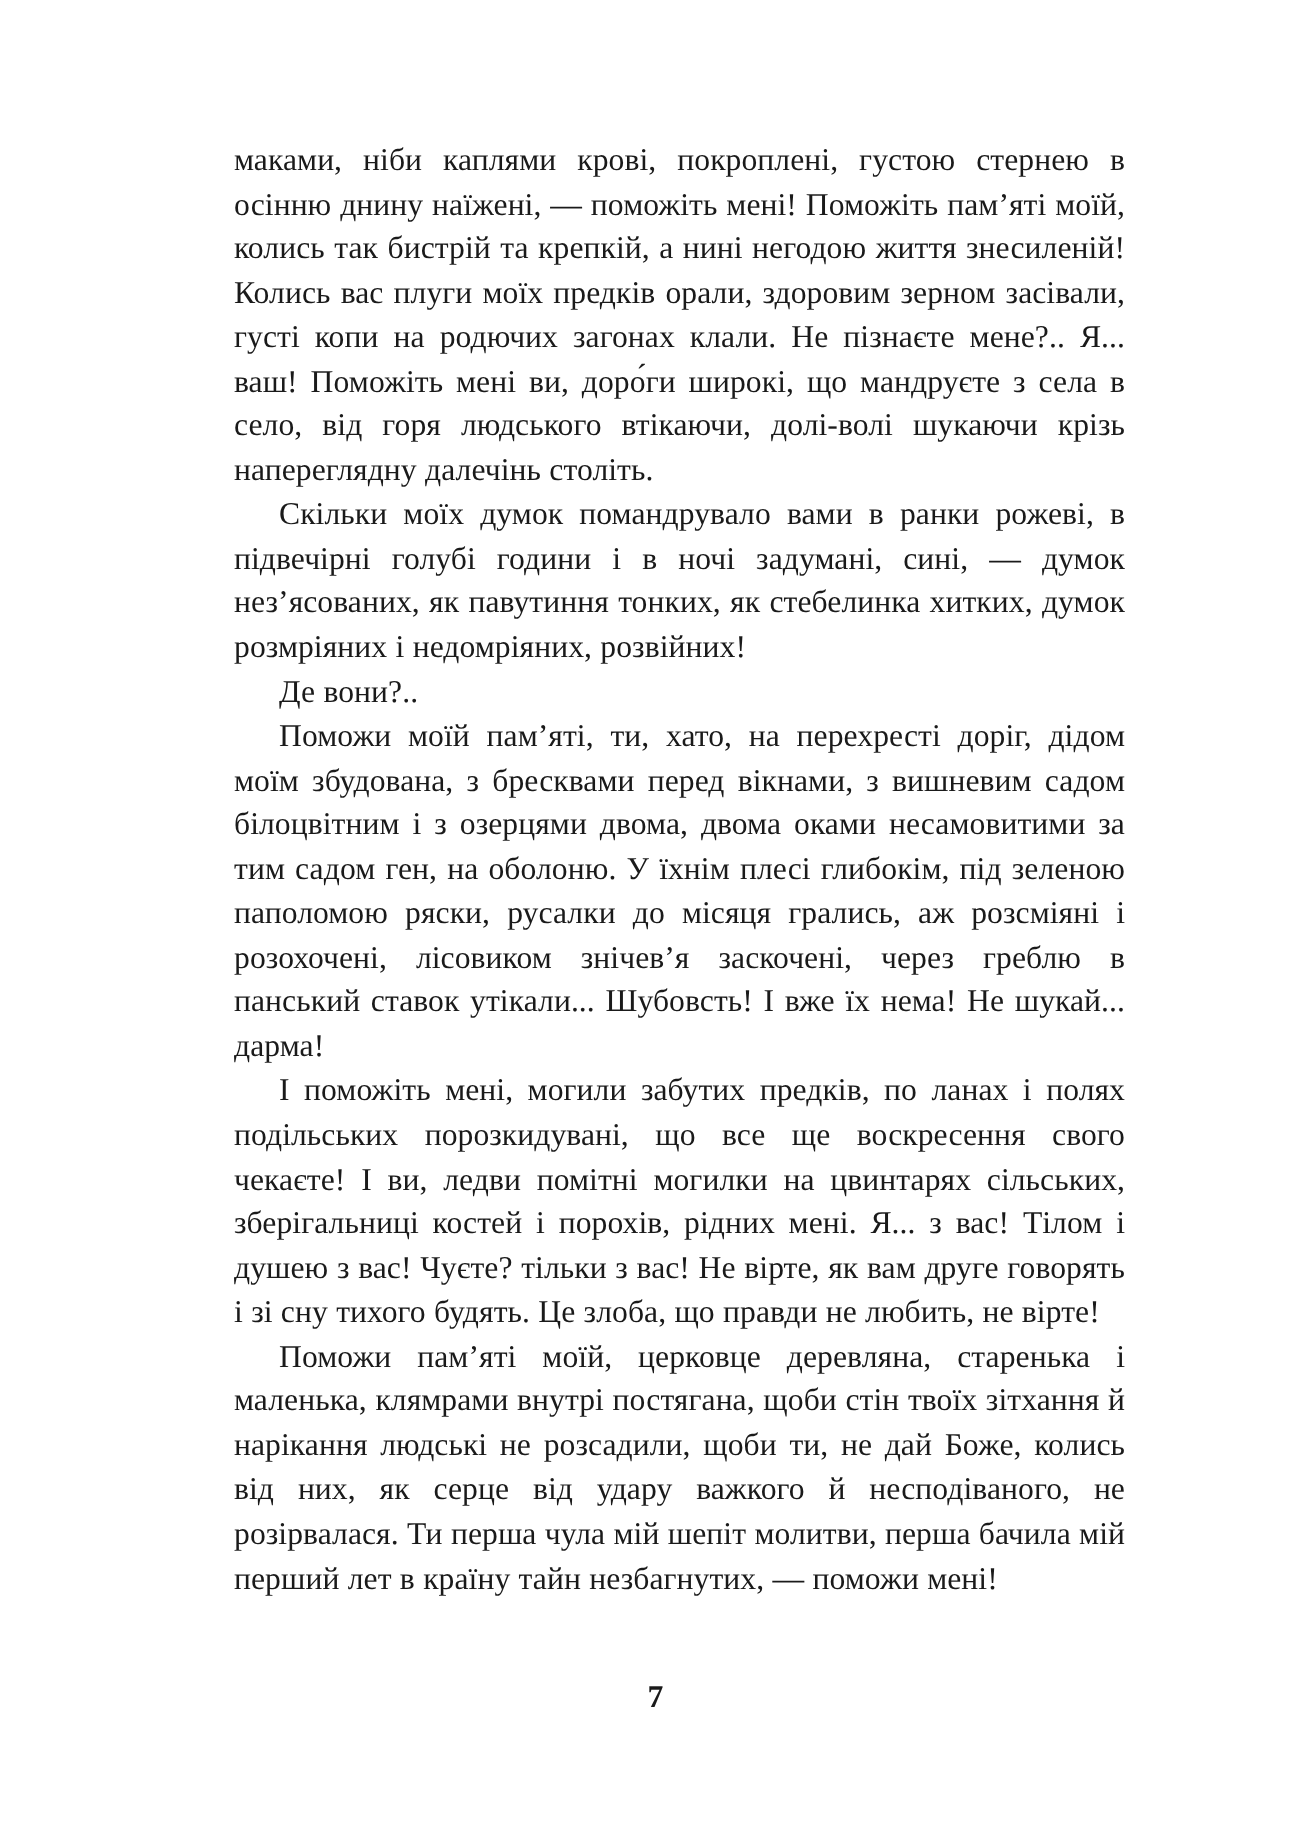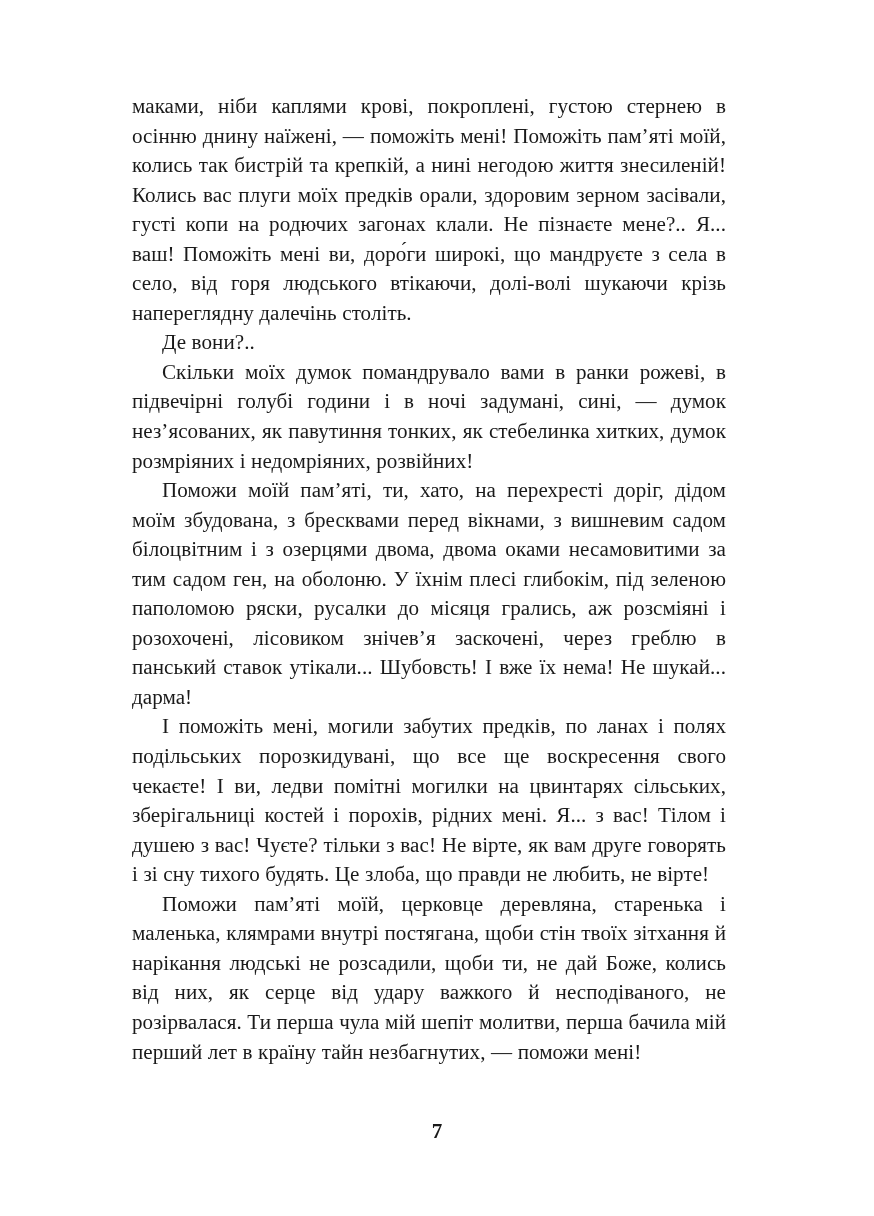--- a/index.html
+++ b/index.html
@@ -18,21 +18,21 @@
   }
 
   .page {
     position: absolute;
     inset: 0;
     background: #ffffff;
   }
 
   .textblock {
     position: absolute;
-    left: 132px;
+    left: 156px;
     top: 92px;
     width: 594px;
   }
 
   .para {
     margin: 0;
     font-size: 21.1px;
     line-height: 29.55px;
     text-align: justify;
     text-align-last: left;
@@ -58,21 +58,21 @@
     font-weight: 700;
     color: #1a1a1a;
   }
 </style>
 </head>
 <body>
 
 <div class="page">
   <div class="textblock">
     <p class="para first">маками, ніби каплями крові, покроплені, густою стернею в осінню днину наїжені, — поможіть мені! Поможіть пам’яті моїй, колись так бистрій та крепкій, а нині негодою життя знесиленій! Колись вас плуги моїх предків орали, здоровим зерном засівали, густі копи на родючих загонах клали. Не пізнаєте мене?.. Я... ваш! Поможіть мені ви, доро́ги широкі, що мандруєте з села в село, від горя людського втікаючи, долі-волі шукаючи крізь напереглядну далечінь століть.</p>
+    <p class="para">Скільки моїх думок помандрувало вами в ранки рожеві, в підвечірні голубі години і в ночі задумані, сині, — думок нез’ясованих, як павутиння тонких, як стебелинка хитких, думок розмріяних і недомріяних, розвійних!</p>
     <p class="para">Де вони?..</p>
-    <p class="para">Скільки моїх думок помандрувало вами в ранки рожеві, в підвечірні голубі години і в ночі задумані, сині, — думок нез’ясованих, як павутиння тонких, як стебелинка хитких, думок розмріяних і недомріяних, розвійних!</p>
     <p class="para">Поможи моїй пам’яті, ти, хато, на перехресті доріг, дідом моїм збудована, з бресквами перед вікнами, з вишневим садом білоцвітним і з озерцями двома, двома оками несамовитими за тим садом ген, на оболоню. У їхнім плесі глибокім, під зеленою паполомою ряски, русалки до місяця грались, аж розсміяні і розохочені, лісовиком знічев’я заскочені, через греблю в панський ставок утікали... Шубовсть! І вже їх нема! Не шукай... дарма!</p>
     <p class="para">І поможіть мені, могили забутих предків, по ланах і полях подільських порозкидувані, що все ще воскресення свого чекаєте! І ви, ледви помітні могилки на цвинтарях сільських, зберігальниці костей і порохів, рідних мені. Я... з вас! Тілом і душею з вас! Чуєте? тільки з вас! Не вірте, як вам друге говорять і зі сну тихого будять. Це злоба, що правди не любить, не вірте!</p>
     <p class="para">Поможи пам’яті моїй, церковце деревляна, старенька і маленька, клямрами внутрі постягана, щоби стін твоїх зітхання й нарікання людські не розсадили, щоби ти, не дай Боже, колись від них, як серце від удару важкого й несподіваного, не розірвалася. Ти перша чула мій шепіт молитви, перша бачила мій перший лет в країну тайн незбагнутих, — поможи мені!</p>
   </div>
 
   <div class="folio">7</div>
 </div>
 
 </body></html>

